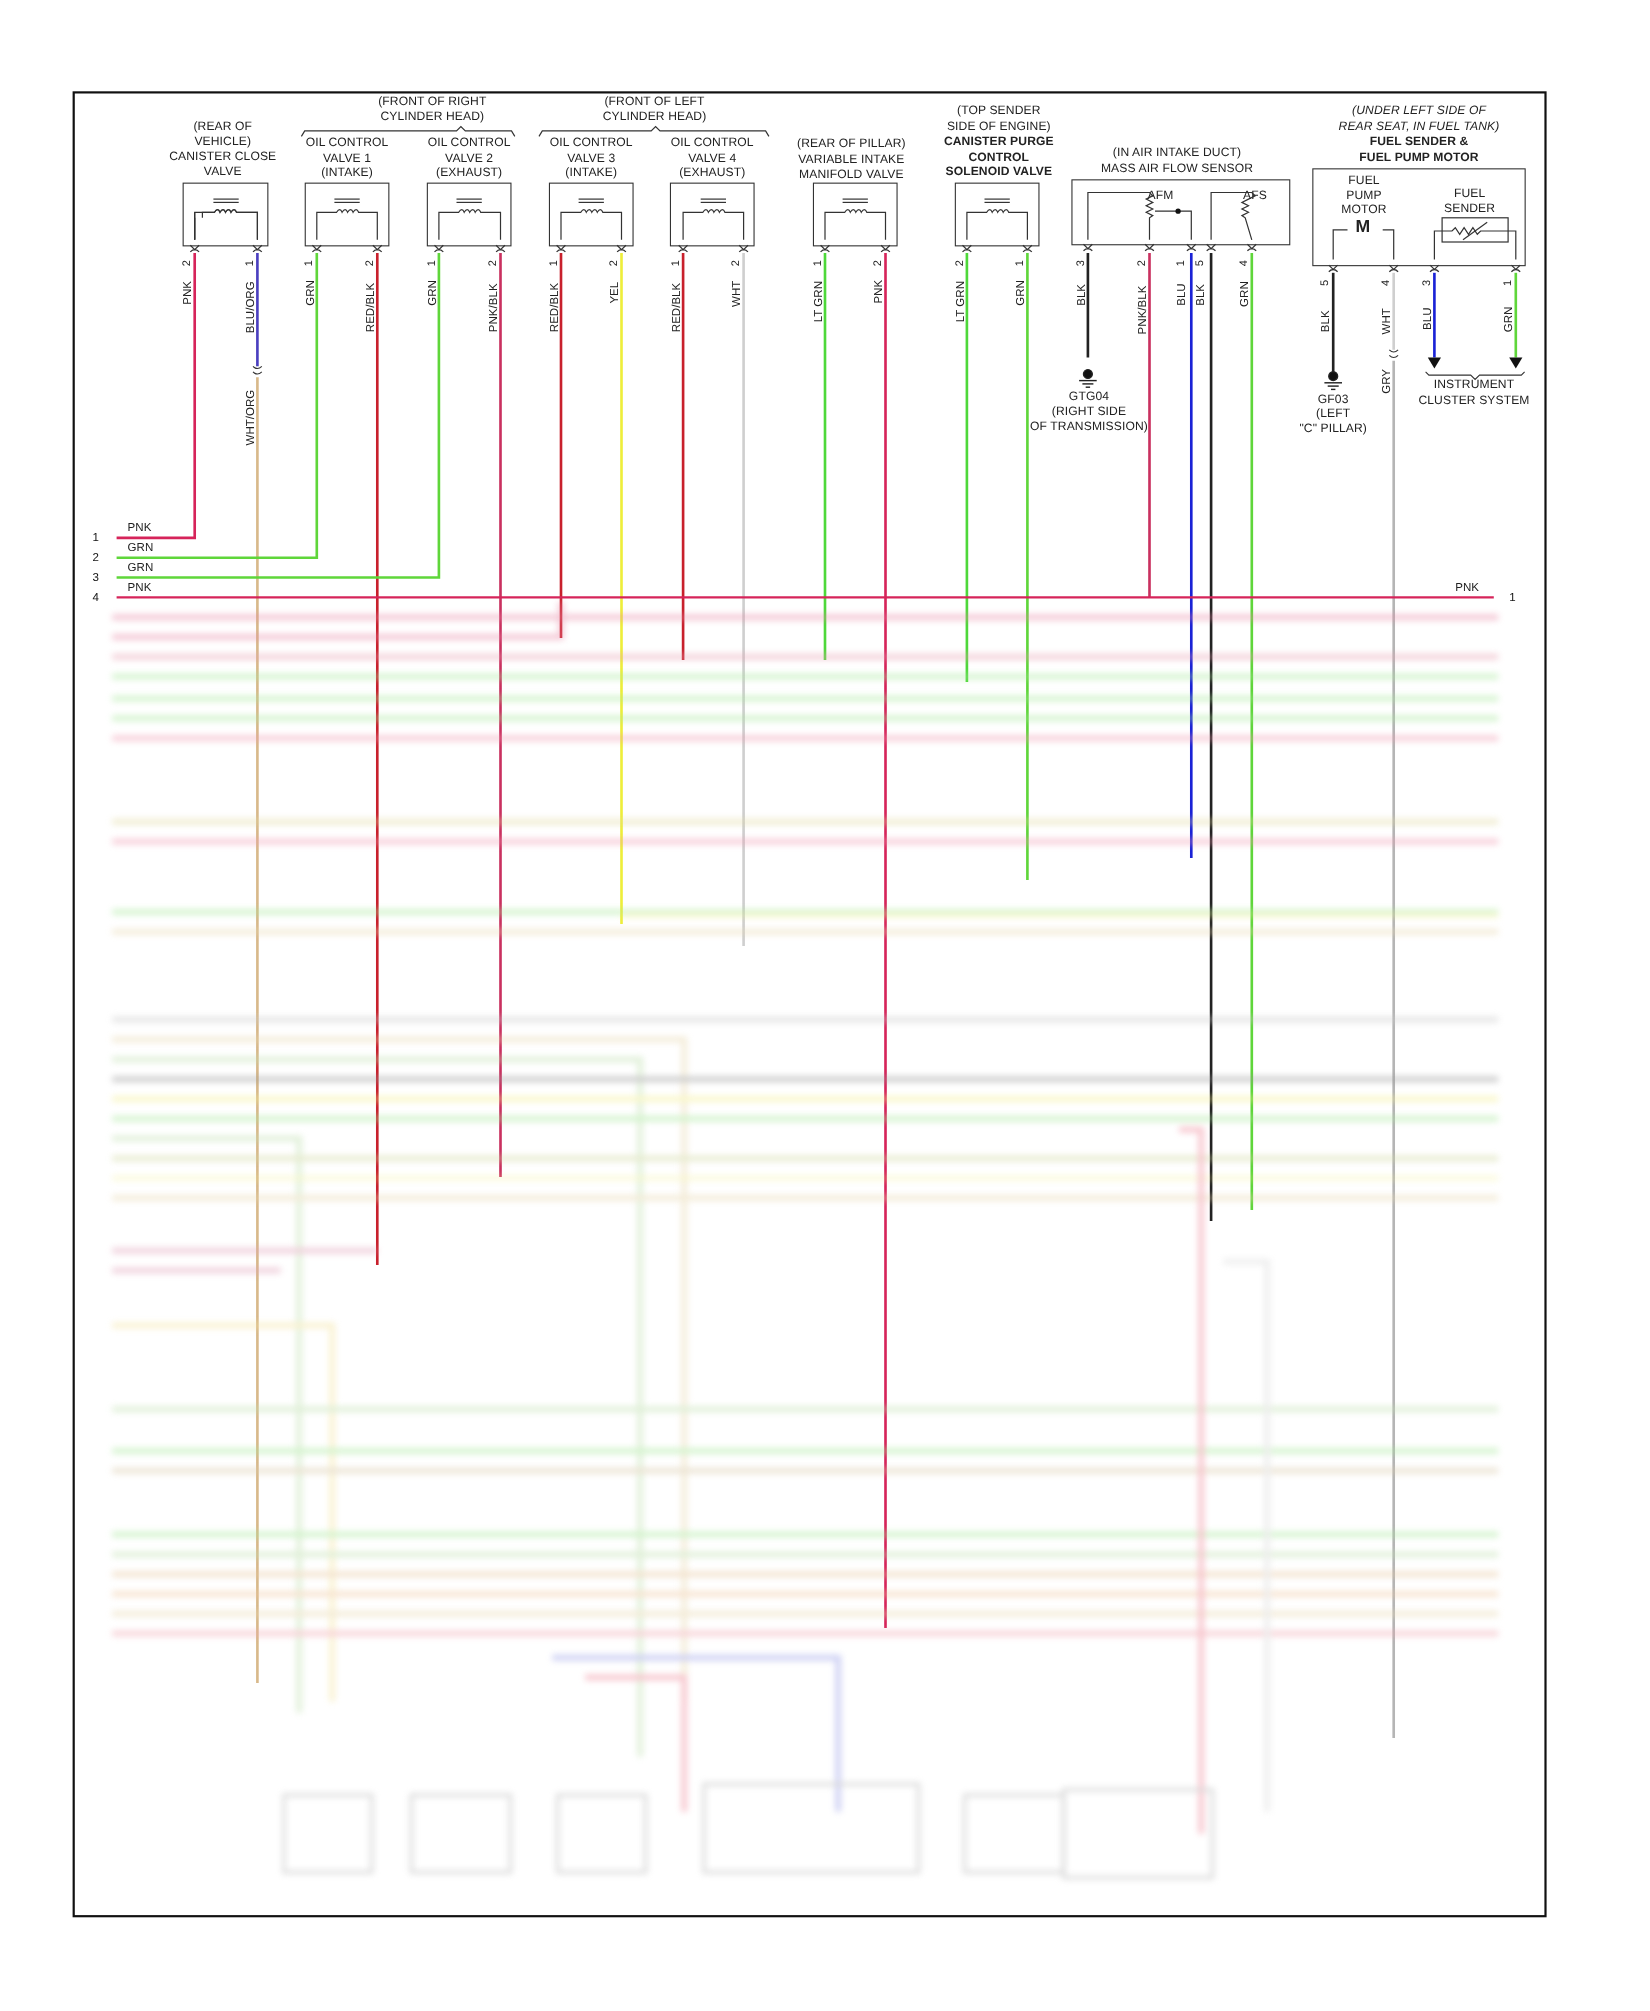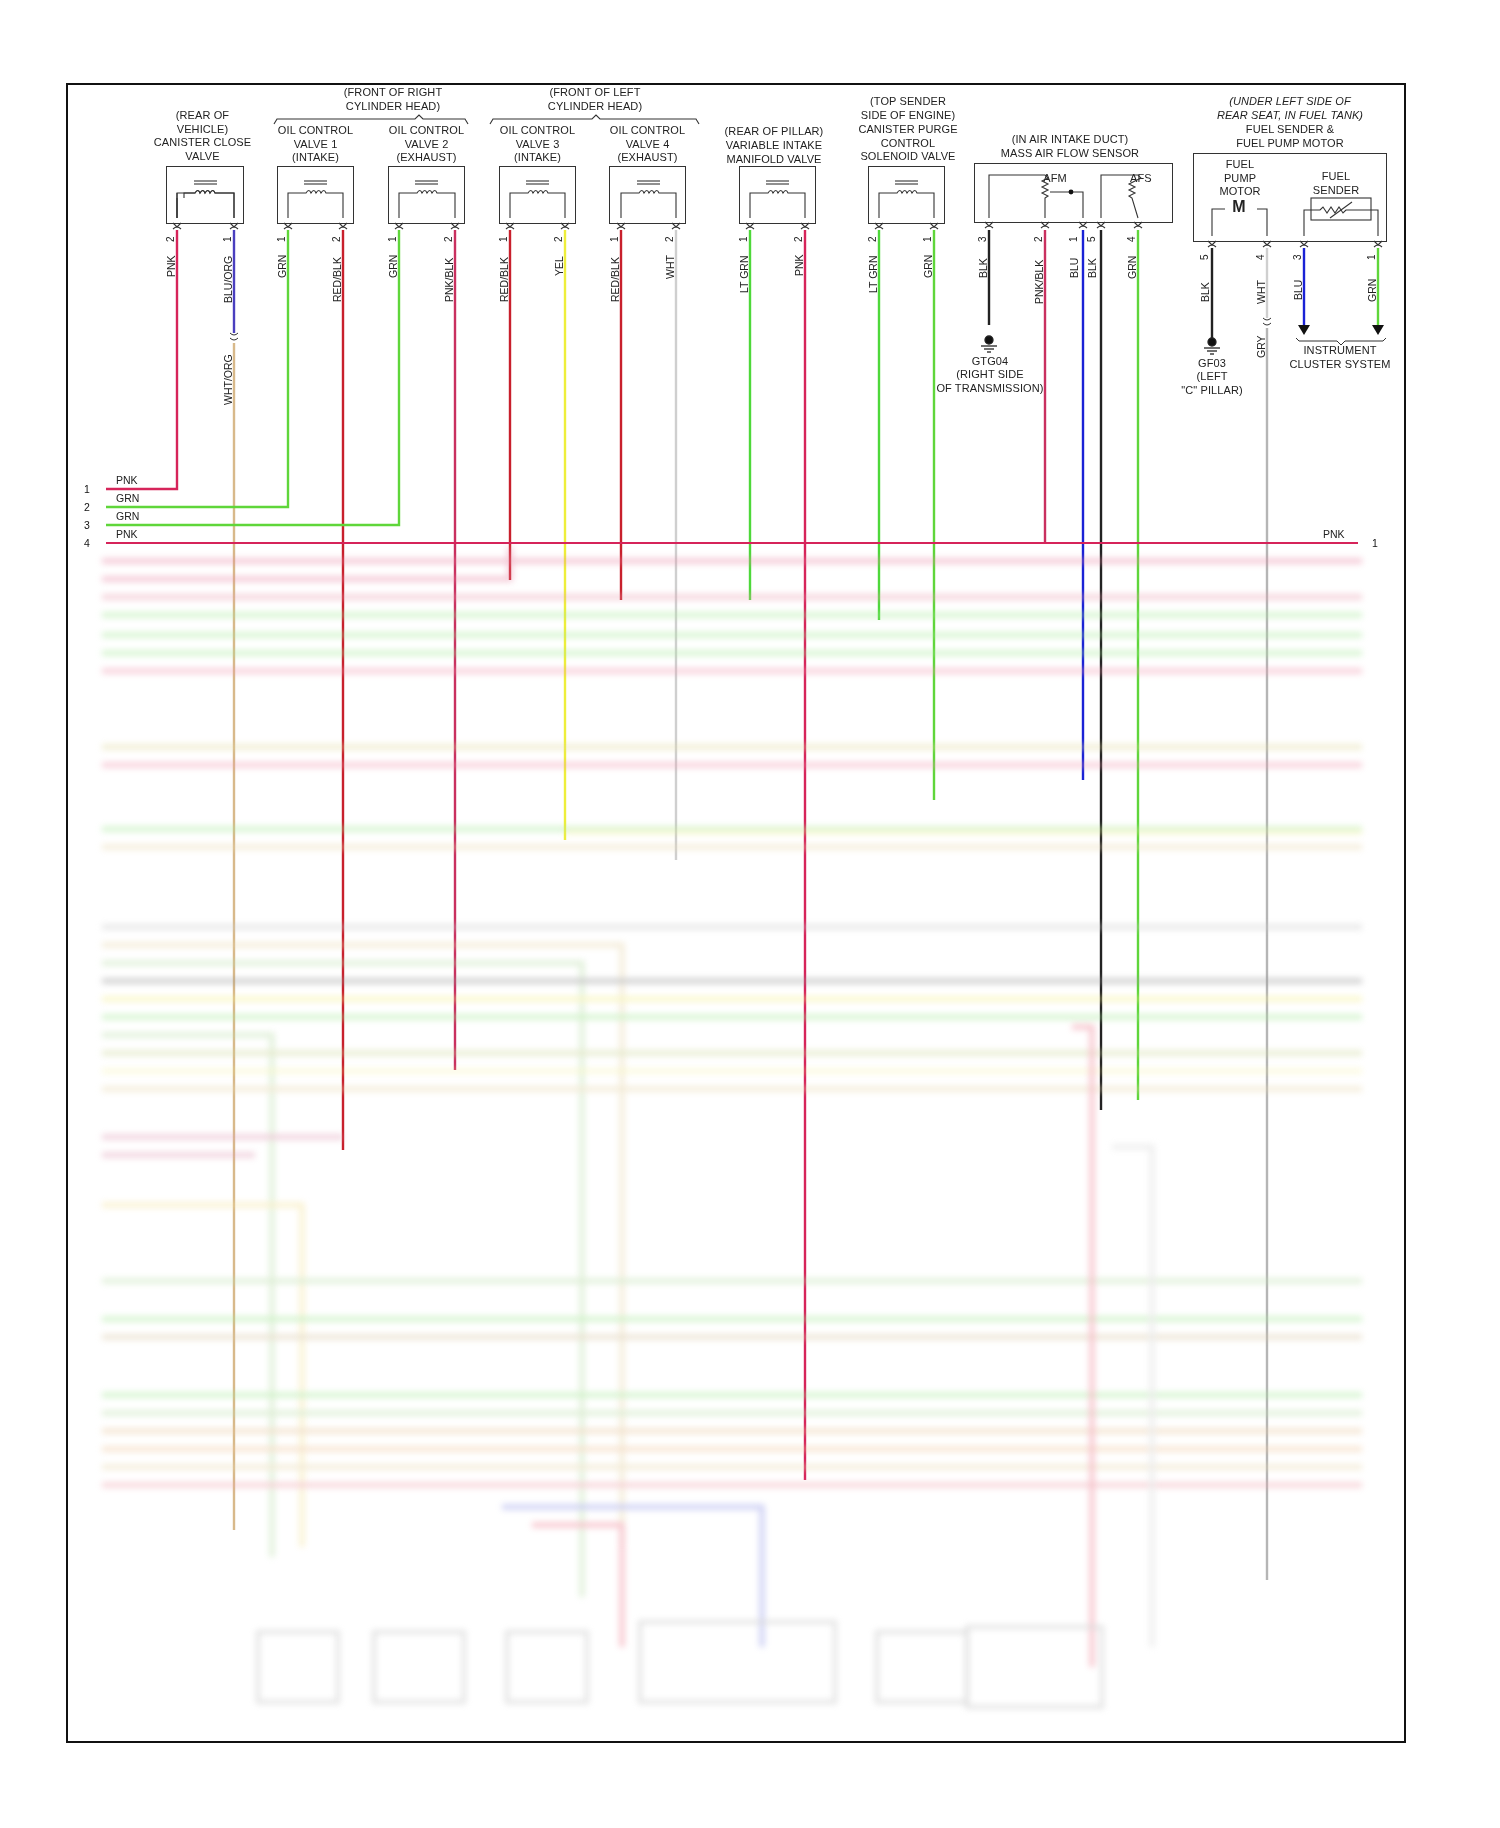--- a/index.html
+++ b/index.html
@@ -41,30 +41,30 @@
 <div class="lbl" style="left:590px;top:124px;width:115px;">OIL CONTROL
 VALVE 4
 (EXHAUST)</div>
 
 <div class="lbl" style="left:714px;top:125px;width:120px;">(REAR OF PILLAR)</div>
 <div class="lbl" style="left:714px;top:139px;width:120px;">VARIABLE INTAKE
 MANIFOLD VALVE</div>
 
 <div class="lbl" style="left:843px;top:95px;width:130px;">(TOP SENDER
 SIDE OF ENGINE)</div>
-<div class="lbl" style="left:843px;top:123px;width:130px;">CANISTER PURGE
+<div class="lbl" style="left:843px;top:123px;width:130px;font-weight:bold;">CANISTER PURGE
 CONTROL
 SOLENOID VALVE</div>
 
 <div class="lbl" style="left:985px;top:133px;width:170px;">(IN AIR INTAKE DUCT)</div>
 <div class="lbl" style="left:985px;top:147px;width:170px;">MASS AIR FLOW SENSOR</div>
 
 <div class="lbl" style="left:1210px;top:95px;width:160px;font-style:italic;">(UNDER LEFT SIDE OF
 REAR SEAT, IN FUEL TANK)</div>
-<div class="lbl" style="left:1210px;top:123px;width:160px;">FUEL SENDER &amp;
+<div class="lbl" style="left:1210px;top:123px;width:160px;font-weight:bold;">FUEL SENDER &amp;
 FUEL PUMP MOTOR</div>
 
 <div class="comp" style="left:166px;top:166px;width:78px;height:58px;"></div>
 <div class="comp" style="left:277px;top:166px;width:77px;height:58px;"></div>
 <div class="comp" style="left:388px;top:166px;width:77px;height:58px;"></div>
 <div class="comp" style="left:499px;top:166px;width:77px;height:58px;"></div>
 <div class="comp" style="left:609px;top:166px;width:77px;height:58px;"></div>
 <div class="comp" style="left:739px;top:166px;width:77px;height:58px;"></div>
 <div class="comp" style="left:868px;top:166px;width:77px;height:58px;"></div>
 <div class="comp" style="left:974px;top:163px;width:199px;height:60px;"></div>

